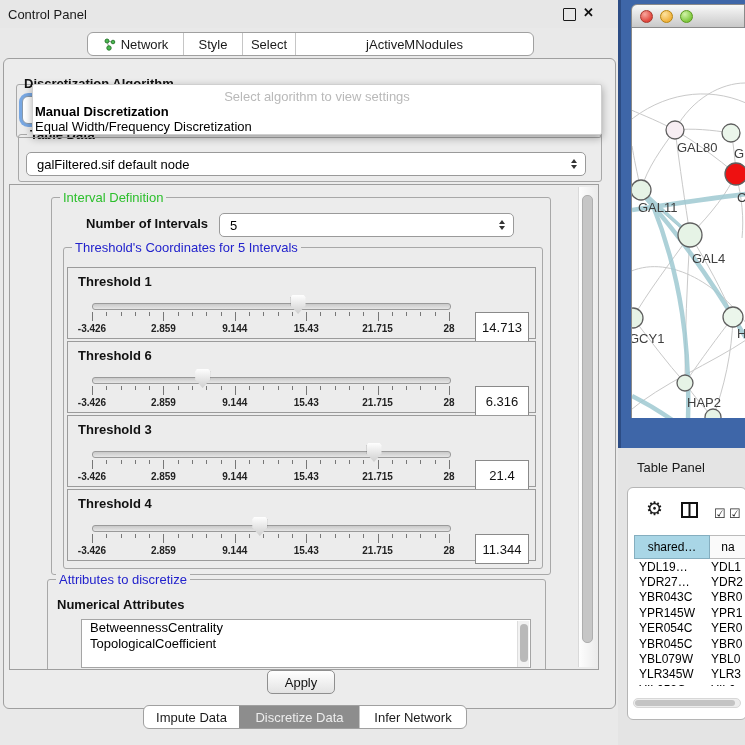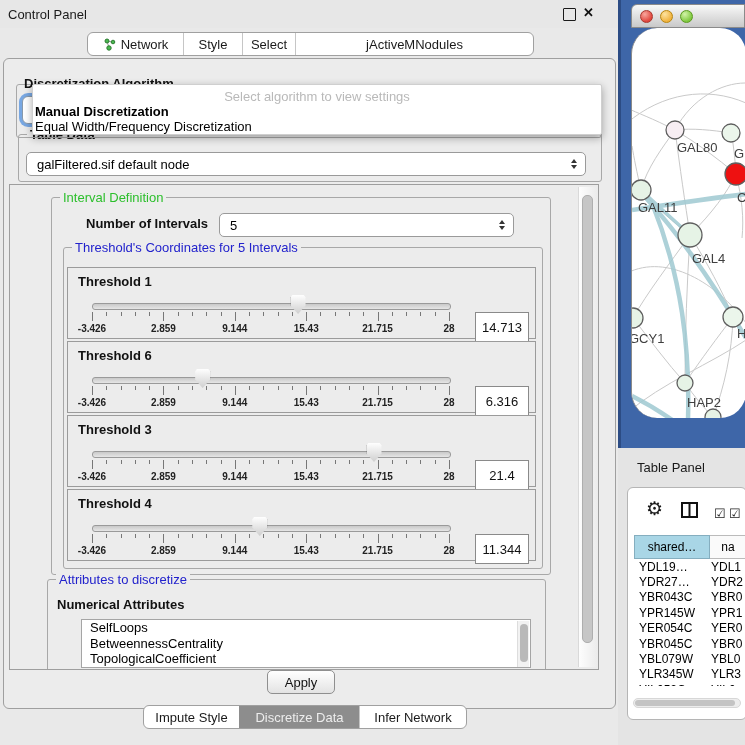--- a/index.html
+++ b/index.html
@@ -74,21 +74,21 @@
   .applybtn{left:267px;top:670px;width:66px;height:22px;background:linear-gradient(#ffffff,#e3e3e3);
             border:1px solid #8f8f8f;border-radius:5px;display:flex;align-items:center;justify-content:center;font-size:13px;z-index:3;}
   
   .desktop{left:618px;top:0;width:127px;height:448px;background:#3e66a8;border-left:3px solid #2c4c84;box-sizing:border-box;}
   .nw-titlebar{left:631px;top:4px;width:114px;height:24px;background:linear-gradient(#f8f8f8,#c9c9c9);
                border:1px solid #8a8a8a;border-top-left-radius:6px;display:flex;align-items:center;padding-left:8px;gap:7px;box-sizing:border-box;}
   .light{width:11px;height:11px;border-radius:50%;}
   .l-red{background:radial-gradient(circle at 35% 30%,#f8a79e,#e0453c 70%);border:1px solid #a8362c;}
   .l-yel{background:radial-gradient(circle at 35% 30%,#fde3a0,#f0b23e 70%);border:1px solid #b8860e;}
   .l-grn{background:radial-gradient(circle at 35% 30%,#d2f3a8,#7fc83f 70%);border:1px solid #5a9a1e;}
-  .nw-canvas{left:631px;top:28px;width:114px;height:390px;background:#fff;border-left:1px solid #8a8a8a;overflow:hidden;border-radius:26px;}
+  .nw-canvas{left:631px;top:28px;width:114px;height:390px;background:#fff;border-left:1px solid #8a8a8a;overflow:hidden;}
   .right-lower{left:618px;top:448px;width:127px;height:297px;background:#e4e4e4;}
   .tp-title{left:637px;top:460px;font-size:13px;color:#1a1a1a;}
   .table-card{left:627px;top:487px;width:118px;height:231px;background:#fff;border:1px solid #b5b5b5;border-radius:6px;}
   .gear-ic{left:18px;top:11px;font-size:19px;color:#1a1a1a;line-height:1;}
   .split-ic{left:53px;top:14px;}
   .chk-ic{top:19px;font-size:13px;color:#1a1a1a;line-height:1;}
   .thead{left:6px;top:47px;display:flex;height:24px;}
   .th{display:flex;align-items:center;justify-content:center;font-size:12px;color:#000;box-sizing:border-box;}
   .th1{width:76px;background:#a9d6e6;border:1px solid #85aebf;}
   .th2{width:37px;background:#fafafa;border:1px solid #bbb;border-left:none;}
@@ -354,36 +354,35 @@
         <div class="handle" style="left: calc(46.9993% - 7.5px);"></div>
         </div>
       <div class="valbox">11.344</div>
     </div>
 
     <div class="abs grp attr-grp">
       <span class="grp-title g-blue">Attributes to discretize</span>
     </div>
     <div class="abs attr-sub">Numerical Attributes</div>
     <div class="abs attr-list">
-      <div class="attr-item">SelfLoops</div>
       <div class="attr-item">BetweennessCentrality</div>
       <div class="attr-item">TopologicalCoefficient</div>
       <div class="attr-sb-track"></div>
       <div class="attr-sb-thumb"></div>
     </div>
 
     <div class="abs main-sb-track"></div>
     <div class="abs main-sb-thumb"></div>
   </div>
 
   <div class="abs applybtn">Apply</div>
 
   <div class="abs seg bottabs">
     <div class="s s0">
-        <span>Impute Style</span>
+        <span>Impute Data</span>
       </div>
     <div class="s s1 sel">
         <span>Discretize Data</span>
       </div>
     <div class="s s2">
         <span>Infer Network</span>
       </div>
   </div>
 
   <div class="abs desktop"></div>

